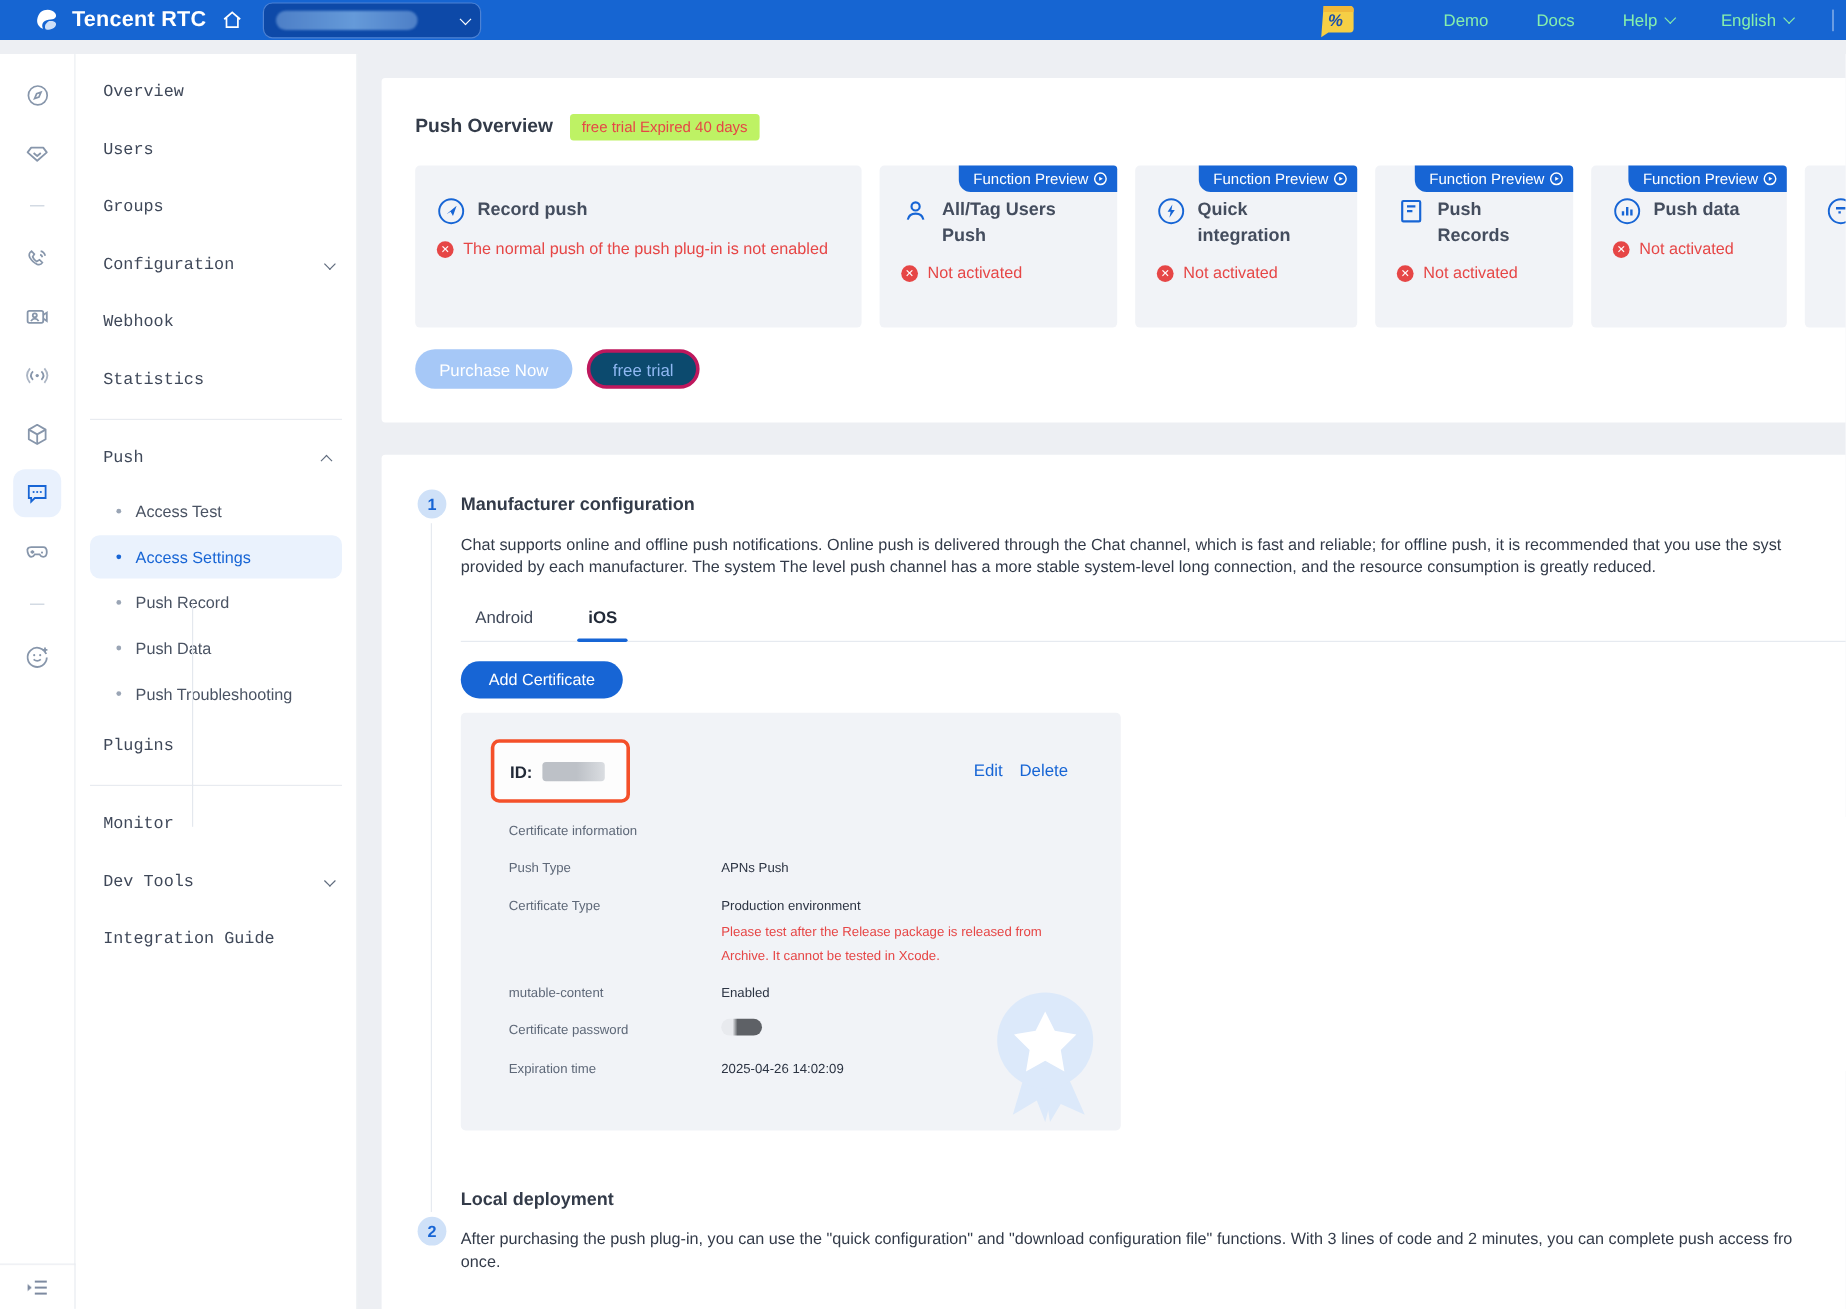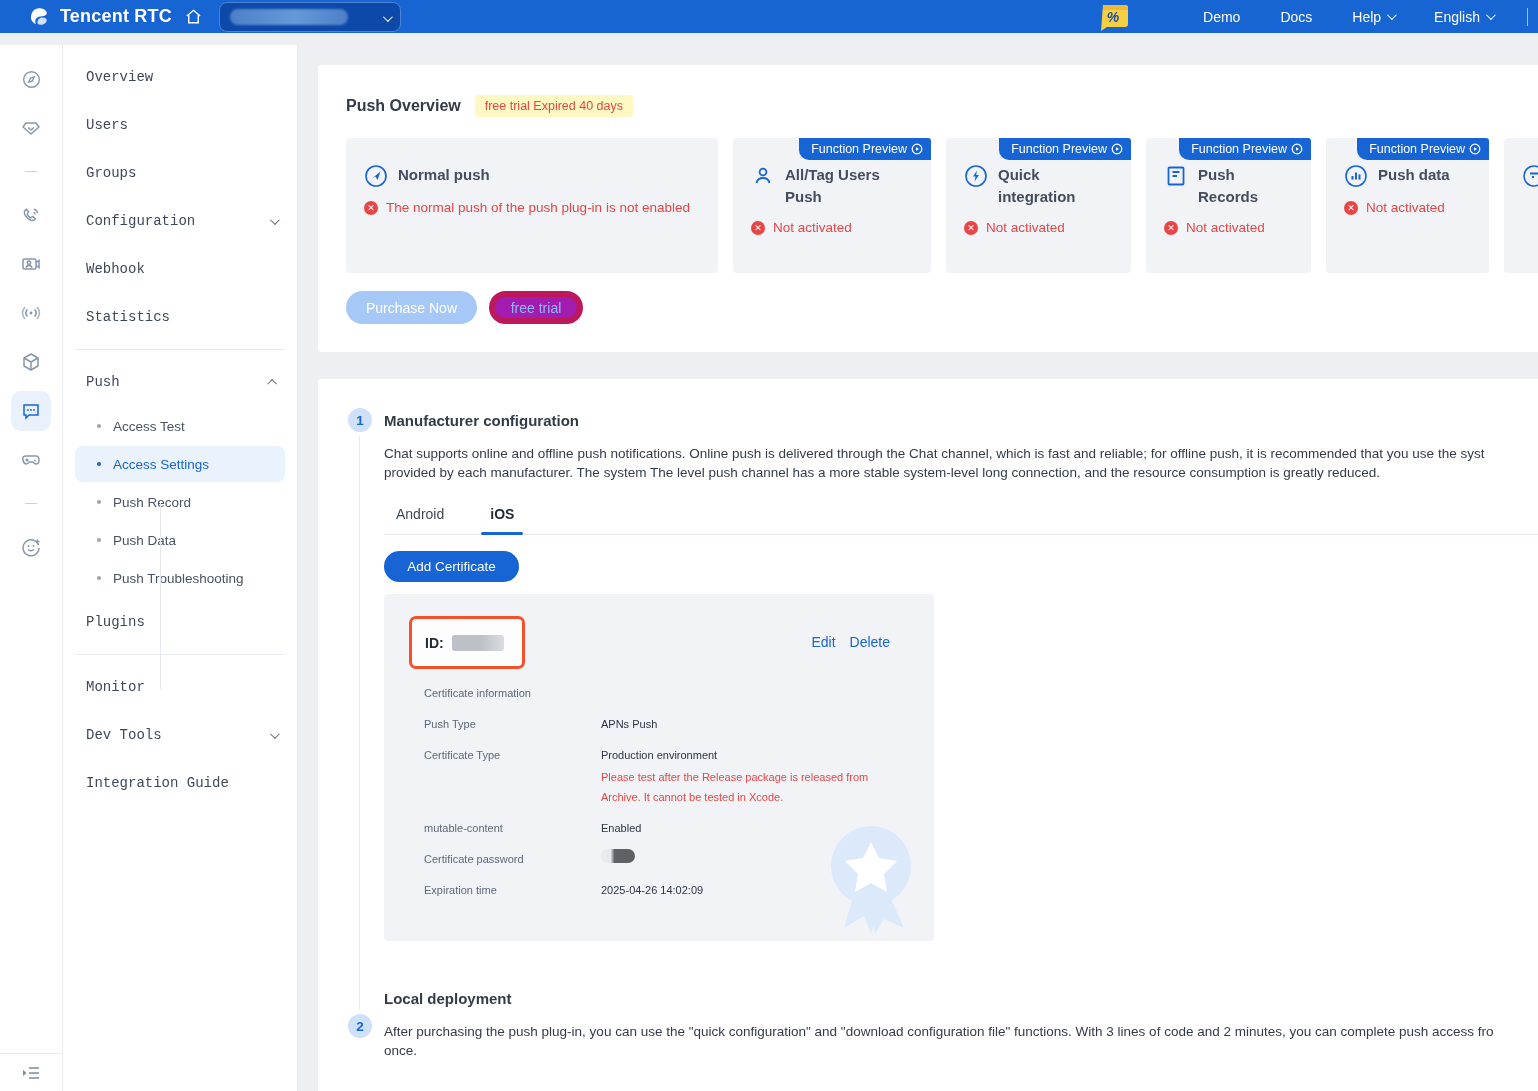--- a/index.html
+++ b/index.html
@@ -9,21 +9,21 @@
   
   .header { position:fixed; top:0; left:0; width:1538px; height:33px; background:#1665d2; display:flex; align-items:center; z-index:50; }
   .brand { display:flex; align-items:center; gap:8px; padding-left:28px; }
   .brand-name { color:#fff; font-size:18px; font-weight:bold; letter-spacing:.2px; }
   .home-ic { margin-left:4px; display:flex; }
   .app-select { margin-left:16px; width:182px; height:30px; background:#0d49a8; border:1px solid #4d82d4; border-radius:8px; display:flex; align-items:center; padding:0 10px; }
   .app-redact { width:118px; height:16px; border-radius:8px; background:linear-gradient(90deg,#4d7fc7 0%,#659ad9 55%,#4d7fc7 100%); filter:blur(1px); }
   .app-chevron { margin-left:auto; color:#fff; }
   .hdr-right { margin-left:auto; display:flex; align-items:center; gap:0; padding-right:10px; }
   .promo { width:34px; height:32px; margin-right:52px; }
-  .hdr-link { color:#ffffff; font-size:14px; padding:0 20px; display:flex; align-items:center; gap:6px; cursor:pointer; white-space:nowrap; }
+  .hdr-link { color:#86efac; font-size:14px; padding:0 20px; display:flex; align-items:center; gap:6px; cursor:pointer; white-space:nowrap; }
   .hdr-divider { width:1px; height:18px; background:rgba(255,255,255,.6); margin-left:14px; }
   .chev { width:7px; height:7px; border-right:1.6px solid currentColor; border-bottom:1.6px solid currentColor; display:inline-block; transform:rotate(45deg) translateY(-2px); }
   .chev.up { transform:rotate(-135deg) translateY(-2px); }
 
   
   .rail { position:fixed; top:45px; left:0; width:63px; height:1046px; background:#fff; border-right:1px solid #e8ebf0; display:flex; flex-direction:column; align-items:center; padding-top:14px; }
   .rail-item { width:40px; height:40px; margin-bottom:9px; border-radius:10px; display:flex; align-items:center; justify-content:center; color:#8796ab; cursor:pointer; }
   .rail-item.active { background:#e9f1fd; color:#1765d5; }
   .rail-divider { width:12px; height:0; border-top:1.5px solid #c9d1dc; margin:14px 0 23px 0; }
   .rail-bottom { position:fixed; left:0; bottom:0; width:63px; height:38px; background:#fff; border-top:1px solid #e8ebf0; border-right:1px solid #e8ebf0; display:flex; align-items:center; justify-content:center; color:#7d8aa0; cursor:pointer; }
@@ -40,35 +40,35 @@
   .sub-line { position:absolute; left:97px; top:458px; width:1px; height:186px; background:#e4e8ee; }
 
   
   .main { position:fixed; top:45px; left:298px; width:1240px; height:1046px; overflow:hidden; background:#edeff3; }
   .content { width:1920px; }
 
   .section { background:#fff; margin-left:20px; border-radius:3px; }
   .section1 { margin-top:20px; width:1880px; padding:30px 28px 28px 28px; }
   .sec1-head { display:flex; align-items:center; gap:14px; }
   .sec1-title { font-size:16px; font-weight:bold; color:#333b49; }
-  .trial-badge { background:#fef9c3; color:#e64646; font-size:12.5px; padding:4px 10px; border-radius:3px; }
+  .trial-badge { background:#bef264; color:#e64646; font-size:12.5px; padding:4px 10px; border-radius:3px; }
 
   .cards { display:flex; gap:15px; margin-top:21px; }
   .card { background:#f1f3f7; border-radius:4px; position:relative; height:135px; padding:26px 16px 0 18px; flex:none; }
   .card-head { display:flex; gap:10px; }
   .card-title { font-size:15px; font-weight:bold; color:#444d5e; line-height:22px; }
   .card-status { display:flex; gap:8px; margin-top:10px; font-size:13.5px; color:#e64646; line-height:20px; }
   .err-ic { flex:none; width:14px; height:14px; margin-top:3px; border-radius:50%; background:#e64646; color:#fff; font-size:9px; font-weight:bold; display:flex; align-items:center; justify-content:center; }
   .fp-badge { position:absolute; top:0; right:0; height:22px; background:#1765d5; color:#fff; font-size:12.5px; display:flex; align-items:center; gap:4px; padding:0 8px 0 12px; border-radius:0 3px 0 10px; }
   .cicon { flex:none; width:24px; height:24px; }
 
   .btn-row { display:flex; gap:12px; margin-top:18px; }
   .btn-pill { height:33px; border-radius:17px; font-size:14px; display:flex; align-items:center; justify-content:center; cursor:pointer; }
   .btn-purchase { width:131px; background:#a6c8f7; color:#fff; border:none; }
-  .btn-trial { width:94px; background:#a21caf; color:#8fb8f2; border:6px solid #be185d; }
+  .btn-trial { width:94px; background:#0c4a6e; color:#8fb8f2; border:3px solid #be185d; }
 
   .section2 { margin-top:27px; width:1880px; min-height:760px; position:relative; padding-bottom:40px; }
   .step-line { position:absolute; left:41px; top:57px; width:1px; height:574px; background:#e6eaf0; }
   .step-circle { position:absolute; left:30px; width:24px; height:24px; border-radius:50%; background:#cfe1f8; color:#1765d5; font-size:13.5px; font-weight:bold; display:flex; align-items:center; justify-content:center; }
   .step1-circle { top:29px; } .step2-circle { top:635px; }
   .step-content { padding-left:66px; padding-top:30px; }
   .step-title { font-size:15px; font-weight:bold; color:#333b49; line-height:24px; }
   .step-desc { margin-top:12px; font-size:13.5px; color:#333b49; line-height:18.5px; white-space:nowrap; }
 
   .tabs { margin-top:24px; width:1780px; border-bottom:1px solid #e6eaf0; display:flex; gap:40px; padding-left:9px; }
@@ -297,21 +297,21 @@
     <div class="cards">
 
       <div class="card" style="width:372px;">
         <div class="card-head">
           <span class="cicon">
             <svg width="24" height="24" viewBox="0 0 24 24" fill="none" stroke="#1765d5" stroke-width="1.6">
                   <circle cx="12" cy="12" r="10"></circle>
                   <path d="M8 14.5 L16.5 7.5 L13.5 16 L11.5 12.5 Z" fill="#1765d5" stroke="none"></path>
                 </svg>
           </span>
-          <span class="card-title">Normal push</span>
+          <span class="card-title">Record push</span>
         </div>
         <div class="card-status" style="width:330px;">
           <span class="err-ic">✕</span>
           <span>The normal push of the push plug-in is not enabled</span>
         </div>
       </div>
 
       <div class="card" style="width:198px;">
         <div class="fp-badge">
           <span>Function Preview</span>

